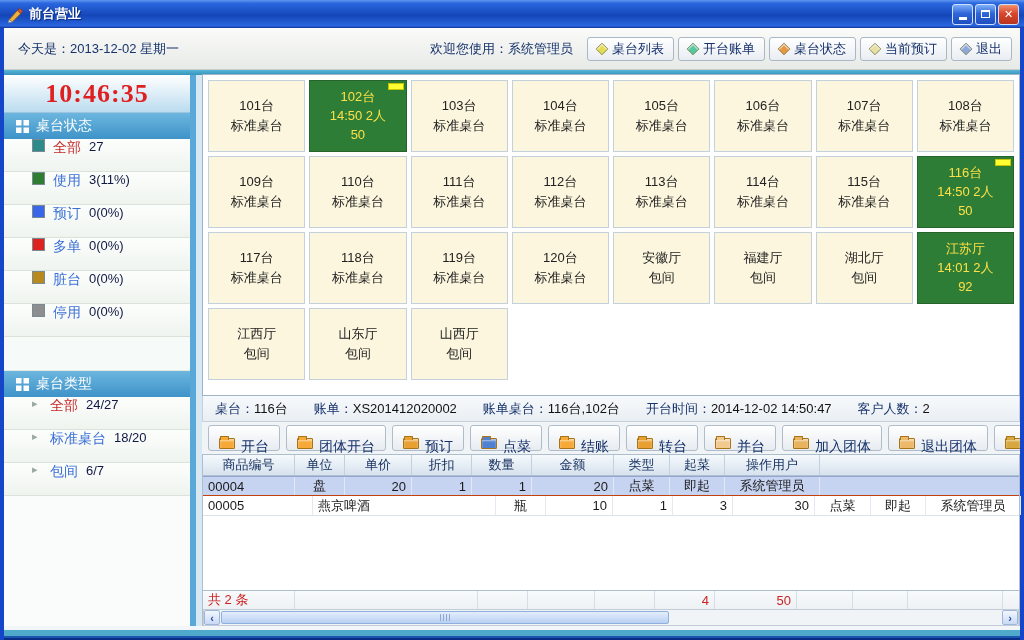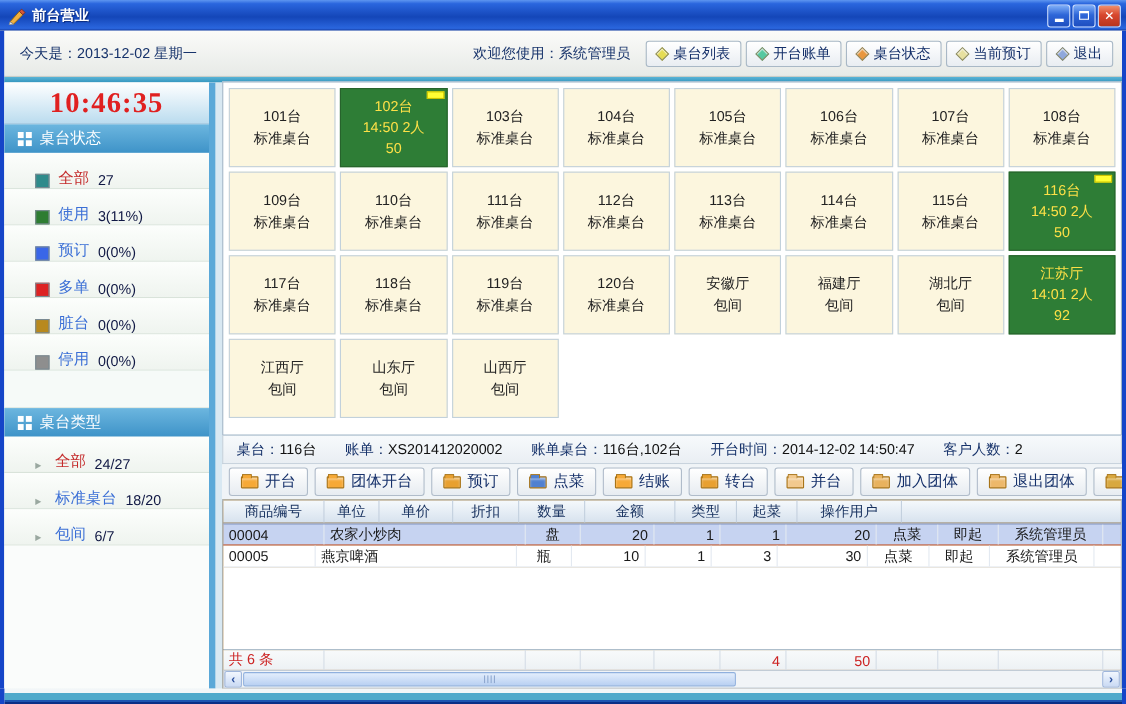--- a/index.html
+++ b/index.html
@@ -27,21 +27,21 @@
   .diamond { width:10px; height:10px; flex:none; transform:rotate(45deg) scale(.9); border:1px solid #8a8a66; background:var(--c,#E5DC55); box-shadow:inset 1px 1px 1px rgba(255,255,255,.7); }
 
   .teal-strip { height:5px; background:linear-gradient(180deg,#59B4D6,#3595BE); }
 
   
   .content { flex:1; display:flex; min-height:0; }
   .sidebar { width:192px; flex:none; background:#F6FAF8; border-right:6px solid #5AA8D8; display:flex; flex-direction:column; }
   .clock-panel { height:38px; background:linear-gradient(180deg,#FFFFFF,#BBDCEF); display:flex; align-items:center; justify-content:center; border-bottom:1px solid #9CC4DE; }
   .clock-text { color:#E02020; font-family:"Liberation Serif","DejaVu Serif",serif; font-weight:bold; font-size:26px; letter-spacing:1px; }
   .side-header { height:26px; background:linear-gradient(180deg,#6CB6DF,#3E93C8); color:#fff; display:flex; align-items:center; gap:7px; padding-left:12px; font-size:14px; flex:none; }
-  .side-item { height:33px; display:flex; align-items:flex-end; padding-left:28px; gap:8px; background:linear-gradient(180deg,#FCFEFC,#EFF4EF); border-bottom:1px solid #D9E3DA; cursor:pointer; }
+  .side-item { height:33px; display:flex; align-items:flex-start; padding-left:28px; gap:8px; background:linear-gradient(180deg,#FCFEFC,#EFF4EF); border-bottom:1px solid #D9E3DA; cursor:pointer; }
   .swatch { width:13px; height:13px; border:1px solid #7A8A92; flex:none; }
   .s-label { font-size:14px; }
   .s-value { color:#101844; font-size:13px; }
   .tri { color:#9AA8A0; font-size:11px; width:10px; flex:none; }
   .side-spacer { height:34px; background:#F6FAF8; border-bottom:1px solid #E2EAE4; }
   .side-fill { flex:1; background:#FAFCFB; }
 
   .gap { width:6px; background:#D8E8F2; }
 
   
@@ -52,21 +52,21 @@
   .grid-panel { height:322px; border:1px solid #9FB4C6; background:#fff; margin-top:-1px; padding:5px; display:grid; grid-template-columns:repeat(8,1fr); grid-auto-rows:72px; gap:4px; align-content:start; position:relative; z-index:1; }
   .card { border:1px solid #C2D1DB; background:#FCF6DE; display:flex; flex-direction:column; align-items:center; justify-content:center; gap:3px; font-size:13px; color:#222; cursor:pointer; position:relative; line-height:1.25; }
   .card.busy { background:#2E7D36; border-color:#27632C; color:#fde047; }
   .card .tag { position:absolute; top:2px; right:2px; width:16px; height:7px; background:#FFFF33; border:1px solid #C9C400; }
 
   .infobar { height:26px; display:flex; align-items:center; background:linear-gradient(180deg,#F7FAFC,#E9EEF3); border:1px solid #C4D0DA; border-top:none; padding-left:12px; gap:26px; white-space:nowrap; overflow:hidden; }
   .info-field b { color:#17336B; font-weight:normal; }
   .info-field span { color:#111; }
 
   .toolbar { height:32px; display:flex; align-items:center; gap:6px; padding:0 4px 0 6px; background:#F0F4F7; overflow:hidden; }
-  .tool-btn { display:flex; align-items:center; gap:6px; height:15px; padding:12px 10px; border:1px solid #B0BCCA; border-radius:3px; background:linear-gradient(180deg,#FFFFFF,#E7ECF1); color:#15306A; font-size:14px; cursor:pointer; white-space:nowrap; flex:none; }
+  .tool-btn { display:flex; gap:6px; height:15px; padding:12px 10px; border:1px solid #B0BCCA; border-radius:3px; background:linear-gradient(180deg,#FFFFFF,#E7ECF1); color:#15306A; font-size:14px; cursor:pointer; white-space:nowrap; flex:none; }
   .folder { width:16px; height:11px; background:var(--c,#F6A937); border:1px solid #A87418; border-radius:1px; position:relative; flex:none; box-shadow:inset 0 2px 2px rgba(255,255,255,.55); }
   .folder::before { content:""; position:absolute; top:-3px; left:0; width:7px; height:3px; background:var(--c,#F6A937); border:1px solid #A87418; border-bottom:none; border-radius:1px 1px 0 0; }
 
   .table-wrap { flex:1; display:flex; flex-direction:column; border:1px solid #AEBECB; border-bottom:none; background:#a16207; min-height:0; }
   .trow { display:flex; flex:none; }
   .thead { height:21px; background:linear-gradient(180deg,#F5F9FC,#D7E2EE); border-bottom:1px solid #AFC0D2; }
   .tcell { padding:0 5px; display:flex; align-items:center; border-right:1px solid #C3D0DE; overflow:hidden; white-space:nowrap; flex:none; }
   .thead .tcell { justify-content:center; color:#16305E; font-size:13px; }
   .drow { height:20px; border-bottom:1px solid #DDE3EC; background:#fff; cursor:pointer; }
   .drow.selected { background:#C6D3F1; border-top:1px solid #93A5CF; border-bottom:1px solid #c2410c; }
@@ -387,46 +387,45 @@
               <span class="tcell" style="width: 60px;">折扣</span>
               <span class="tcell" style="width: 60px;">数量</span>
               <span class="tcell" style="width: 82px;">金额</span>
               <span class="tcell" style="width: 56px; font-family: Liberation Mono, monospace;">类型</span>
               <span class="tcell" style="width: 55px;">起菜</span>
               <span class="tcell" style="width: 95px;">操作用户</span>
             </div>
           <div id="tbody">
               <div class="trow drow selected">
                 <span class="tcell al" style="width: 92px;">00004</span>
-                <span class="tcell al" style="width: 183px;">农家小炒肉</span>
                 <span class="tcell ac" style="width: 50px;">盘</span>
                 <span class="tcell ar" style="width: 67px;">20</span>
                 <span class="tcell ar" style="width: 60px;">1</span>
                 <span class="tcell ar" style="width: 60px;">1</span>
                 <span class="tcell ar" style="width: 82px;">20</span>
                 <span class="tcell ac" style="width: 56px;">点菜</span>
                 <span class="tcell ac" style="width: 55px;">即起</span>
                 <span class="tcell ac" style="width: 95px;">系统管理员</span>
               </div>
               <div class="trow drow">
-                <span class="tcell al" style="width: 84px;">00005</span>
+                <span class="tcell al" style="width: 110px;">00005</span>
                 <span class="tcell al" style="width: 183px;">燕京啤酒</span>
                 <span class="tcell ac" style="width: 50px;">瓶</span>
                 <span class="tcell ar" style="width: 67px;">10</span>
                 <span class="tcell ar" style="width: 60px;">1</span>
                 <span class="tcell ar" style="width: 60px;">3</span>
                 <span class="tcell ar" style="width: 82px;">30</span>
                 <span class="tcell ac" style="width: 56px;">点菜</span>
                 <span class="tcell ac" style="width: 55px;">即起</span>
                 <span class="tcell ac" style="width: 95px;">系统管理员</span>
               </div>
             </div>
           <div class="tfill"></div>
           <div class="trow totrow" id="totrow">
-              <span class="tcell al" style="width: 92px;">共 6 条</span>
+              <span class="tcell al" style="width: 92px;">共 2 条</span>
               <span class="tcell al" style="width: 183px;"></span>
               <span class="tcell ac" style="width: 50px;"></span>
               <span class="tcell ar" style="width: 67px;"></span>
               <span class="tcell ar" style="width: 60px;"></span>
               <span class="tcell ar" style="width: 60px;">4</span>
               <span class="tcell ar" style="width: 82px;">50</span>
               <span class="tcell ac" style="width: 56px;"></span>
               <span class="tcell ac" style="width: 55px;"></span>
               <span class="tcell ac" style="width: 95px;"></span>
             </div>

